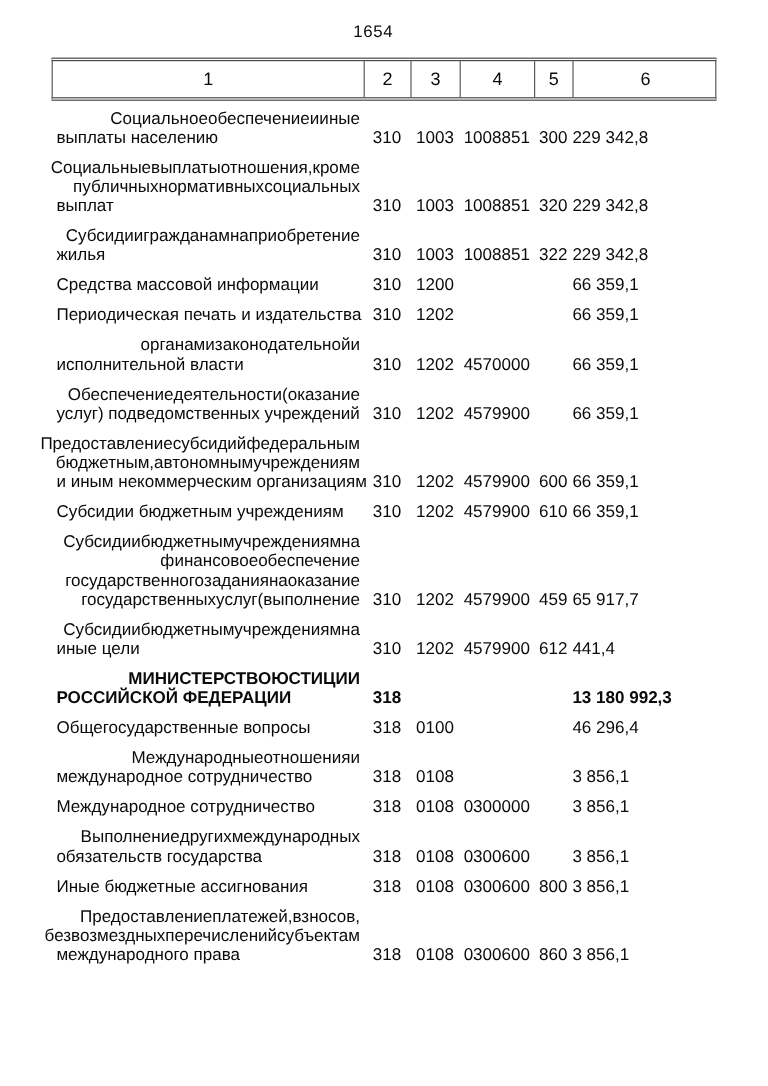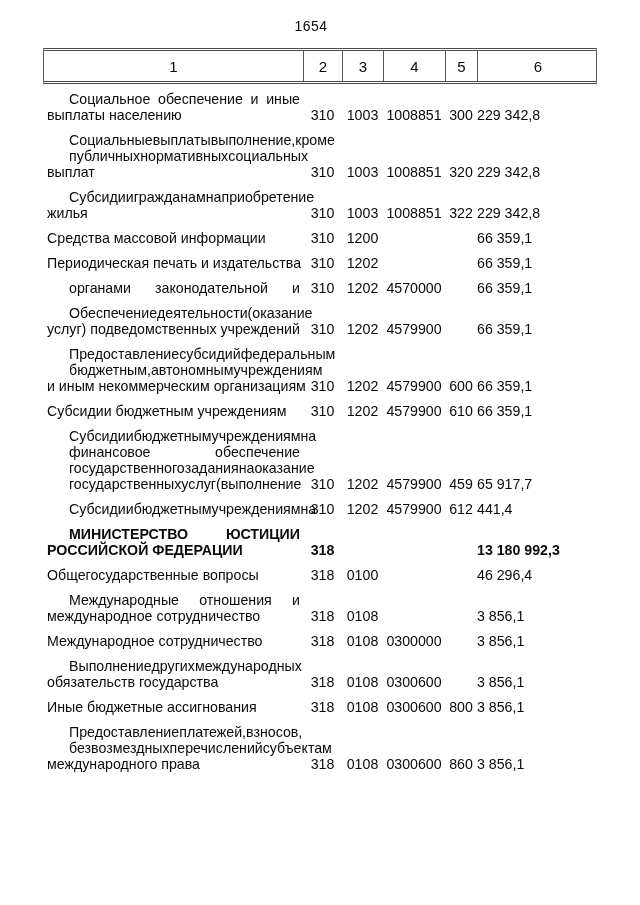--- a/index.html
+++ b/index.html
@@ -24,21 +24,21 @@
   }
   .th:last-child{border-right:none;}
   .tbody{padding-top:7px;}
   .row{
     display:grid;grid-template-columns:260px 39px 41px 62px 32px 120px;
     align-items:end;margin-bottom:9px;font-size:14.2px;line-height:16px;
   }
   .row.bold{font-weight:bold;}
   .cell{min-height:1px;}
   .c1{padding-left:4px;padding-right:3px;}
-  .jl{display:flex;justify-content:space-between;margin-left:22px;}
+  .jl{display:flex;justify-content:flex-end;margin-left:22px;}
   .jl span{white-space:nowrap;}
   .ll{text-align:left;white-space:nowrap;}
   .c2,.c3,.c4,.c5{text-align:center;white-space:nowrap;}
   .c6{text-align:left;padding-right:2px;white-space:nowrap;}
 </style>
 </head>
 <body>
 
 <div class="page">
   <div class="page-number">1654</div>
@@ -67,21 +67,21 @@
           <div class="cell c3">1003</div>
           <div class="cell c4">1008851</div>
           <div class="cell c5">300</div>
           <div class="cell c6">229 342,8</div>
         </div>
         <div class="row">
           <div class="cell c1">
             <div class="jl">
               <span>Социальные</span>
               <span>выплаты</span>
-              <span>выполнение,</span>
+              <span>отношения,</span>
               <span>кроме</span>
             </div>
             <div class="jl">
               <span>публичных</span>
               <span>нормативных</span>
               <span>социальных</span>
             </div>
             <div class="ll">выплат</div>
           </div>
           <div class="cell c2">310</div>
@@ -126,20 +126,21 @@
           <div class="cell c5"></div>
           <div class="cell c6">66 359,1</div>
         </div>
         <div class="row">
           <div class="cell c1">
             <div class="jl">
               <span>органами</span>
               <span>законодательной</span>
               <span>и</span>
             </div>
+            <div class="ll">исполнительной власти</div>
           </div>
           <div class="cell c2">310</div>
           <div class="cell c3">1202</div>
           <div class="cell c4">4570000</div>
           <div class="cell c5"></div>
           <div class="cell c6">66 359,1</div>
         </div>
         <div class="row">
           <div class="cell c1">
             <div class="jl">
@@ -216,20 +217,21 @@
           <div class="cell c6">65 917,7</div>
         </div>
         <div class="row">
           <div class="cell c1">
             <div class="jl">
               <span>Субсидии</span>
               <span>бюджетным</span>
               <span>учреждениям</span>
               <span>на</span>
             </div>
+            <div class="ll">иные цели</div>
           </div>
           <div class="cell c2">310</div>
           <div class="cell c3">1202</div>
           <div class="cell c4">4579900</div>
           <div class="cell c5">612</div>
           <div class="cell c6">441,4</div>
         </div>
         <div class="row bold">
           <div class="cell c1">
             <div class="jl">

